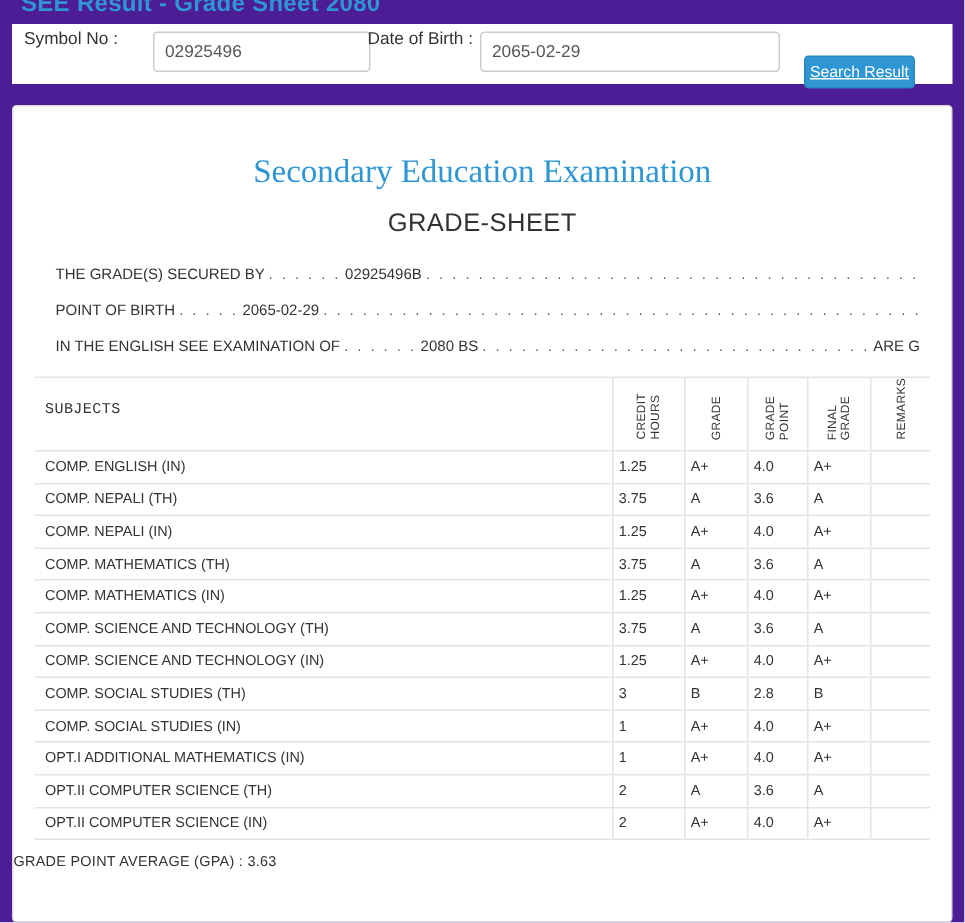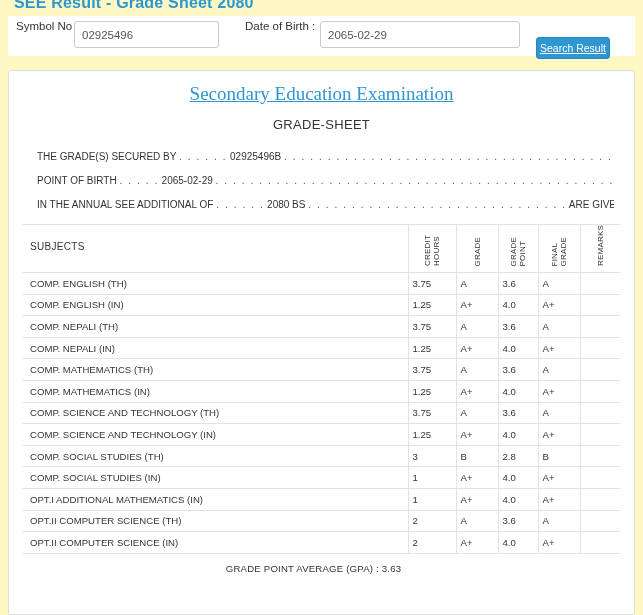--- a/index.html
+++ b/index.html
@@ -7,21 +7,21 @@
     margin: 0; padding: 0;
     width: 643px; height: 615px;
     background: #ffffff;
     font-family: "Liberation Sans", sans-serif;
     overflow: hidden;
   }
   .page {
     position: relative;
     width: 643px;
     height: 615px;
-    background: #fef9c3;
+    background: #4c1d95;
   }
   
   .page-title {
     position: absolute;
     top: -6px; left: 14px;
     font-size: 16px;
     font-weight: bold;
     color: #2f96d4;
     letter-spacing: 0.2px;
     white-space: nowrap;
@@ -47,21 +47,21 @@
     top: 5px;
     height: 27px;
     border: 1px solid #cccccc;
     border-radius: 3px;
     background: #ffffff;
     font-family: "Liberation Sans", sans-serif;
     font-size: 11.5px;
     color: #555555;
     padding: 0 7px;
   }
-  #input-symbol { left: 66px; width: 145px; }
+  #input-symbol { left: 94px; width: 145px; }
   #input-dob { left: 312px; width: 200px; }
   .search-btn {
     position: absolute;
     top: 21px; left: 528px;
     width: 74px; height: 22px;
     background: #2f96d4;
     border: 1px solid #2a87c0;
     border-radius: 3px;
     color: #ffffff;
     font-size: 10.5px;
@@ -77,32 +77,31 @@
     position: absolute;
     top: 70px; left: 8px;
     width: 627px;
     height: 545px;
     background: #ffffff;
     border: 1px solid #dddddd;
     border-radius: 3px;
     overflow: hidden;
   }
   .exam-heading {
-    margin-top: 12px;
+    margin-top: 30px;
     text-align: center;
-    font-size: 19px;
+    font-size: 22px;
     color: #2f96d4;
     font-family: "Liberation Serif", serif;
     font-weight: normal;
-    text-decoration: underline;
   }
   .sheet-heading {
     margin-top: 12px;
     text-align: center;
-    font-size: 13px;
+    font-size: 17px;
     color: #333333;
     letter-spacing: 0.3px;
   }
   .dotline {
     margin: 0 20px;
     padding-left: 8px;
     font-size: 10px;
     color: #333333;
     white-space: nowrap;
     overflow: hidden;
@@ -132,20 +131,21 @@
     height: 48px;
     vertical-align: bottom;
     padding-bottom: 4px;
   }
   th.subj-head {
     text-align: left;
     padding-left: 7px !important;
     font-size: 10px;
     letter-spacing: 0.3px;
     vertical-align: middle !important;
+    font-family: Liberation Mono, monospace;
   }
   .vert {
     writing-mode: vertical-rl;
     transform: rotate(180deg);
     display: inline-block;
     font-size: 8px;
     line-height: 9px;
     text-align: left;
     letter-spacing: 0.2px;
     white-space: pre-line;
@@ -155,21 +155,21 @@
   col.c-subj { width: 385px; }
   col.c-credit { width: 48px; }
   col.c-grade { width: 42px; }
   col.c-gp { width: 40px; }
   col.c-final { width: 42px; }
   col.c-rem { width: 40px; }
   
   .sep-l { border-left: 1px solid #e3e3e3; }
   .gpa-line {
     margin: 9px 16px 0 0;
-    text-align: center;
+    text-align: left;
     font-size: 9.6px;
     color: #333333;
     letter-spacing: 0.2px;
   }
 </style>
 </head>
 <body>
 
 <div class="page">
 
@@ -196,21 +196,21 @@
     </div>
 
     <div class="dotline l2">
       <span>POINT OF BIRTH</span>
       <span class="dots">. . . . .</span>
       <span>2065-02-29</span>
       <span class="dots">. . . . . . . . . . . . . . . . . . . . . . . . . . . . . . . . . . . . . . . . . . . . . . . . .</span>
     </div>
 
     <div class="dotline l3">
-      <span>IN THE ANNUAL SEE ADDITIONAL OF</span>
+      <span>IN THE ENGLISH SEE EXAMINATION OF</span>
       <span class="dots">. . . . . .</span>
       <span>2080 BS</span>
       <span class="dots">. . . . . . . . . . . . . . . . . . . . . . . . . . . . . .</span>
       <span>ARE GIVEN BELOW . . .</span>
     </div>
 
     <table class="grades">
       <colgroup>
         <col class="c-subj">
           <col class="c-credit">
@@ -227,28 +227,20 @@
           <th class="sep-l"><span class="vert">GRADE</span></th>
           <th class="sep-l"><span class="vert">GRADE
 POINT</span></th>
           <th class="sep-l"><span class="vert">FINAL
 GRADE</span></th>
           <th class="sep-l"><span class="vert">REMARKS</span></th>
         </tr>
       </thead>
       <tbody id="grade-rows">
           <tr>
-            <td class="subj">COMP. ENGLISH (TH)</td>
-            <td class="num sep-l">3.75</td>
-            <td class="num sep-l">A</td>
-            <td class="num sep-l">3.6</td>
-            <td class="num sep-l">A</td>
-            <td class="num sep-l"></td>
-          </tr>
-          <tr>
             <td class="subj">COMP. ENGLISH (IN)</td>
             <td class="num sep-l">1.25</td>
             <td class="num sep-l">A+</td>
             <td class="num sep-l">4.0</td>
             <td class="num sep-l">A+</td>
             <td class="num sep-l"></td>
           </tr>
           <tr>
             <td class="subj">COMP. NEPALI (TH)</td>
             <td class="num sep-l">3.75</td>

